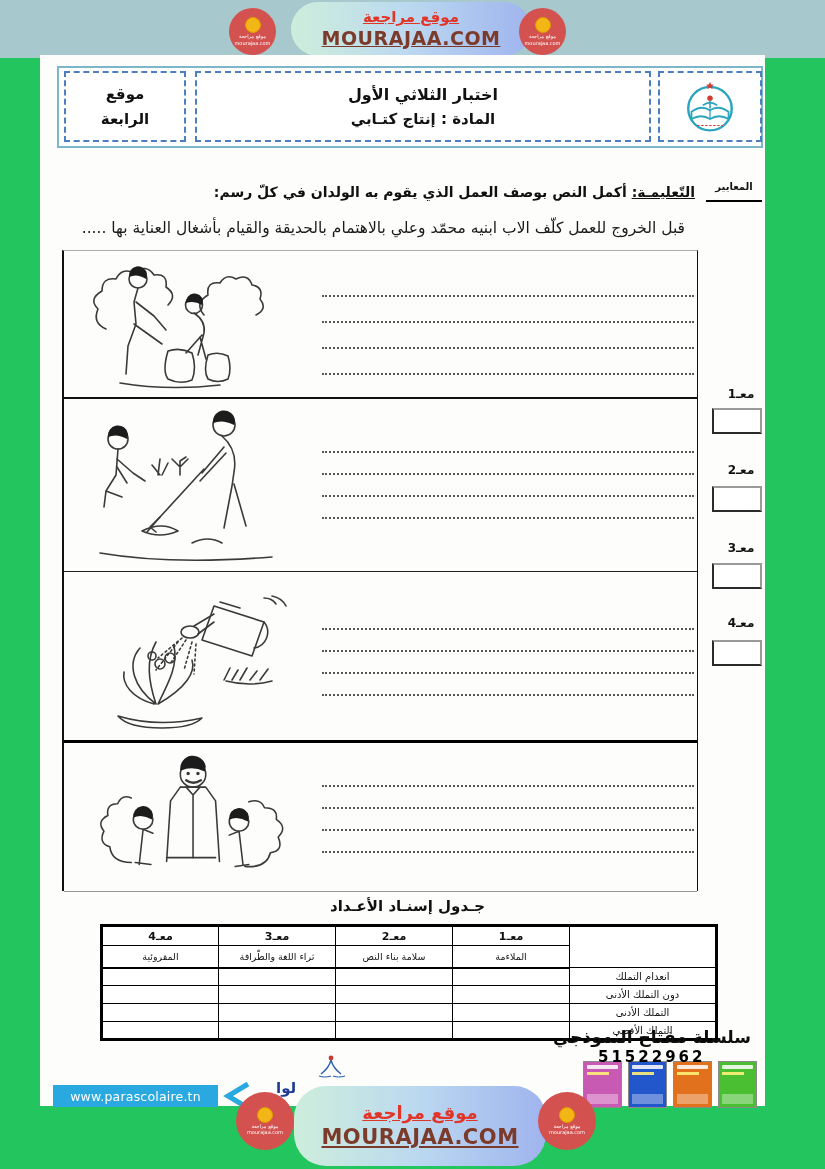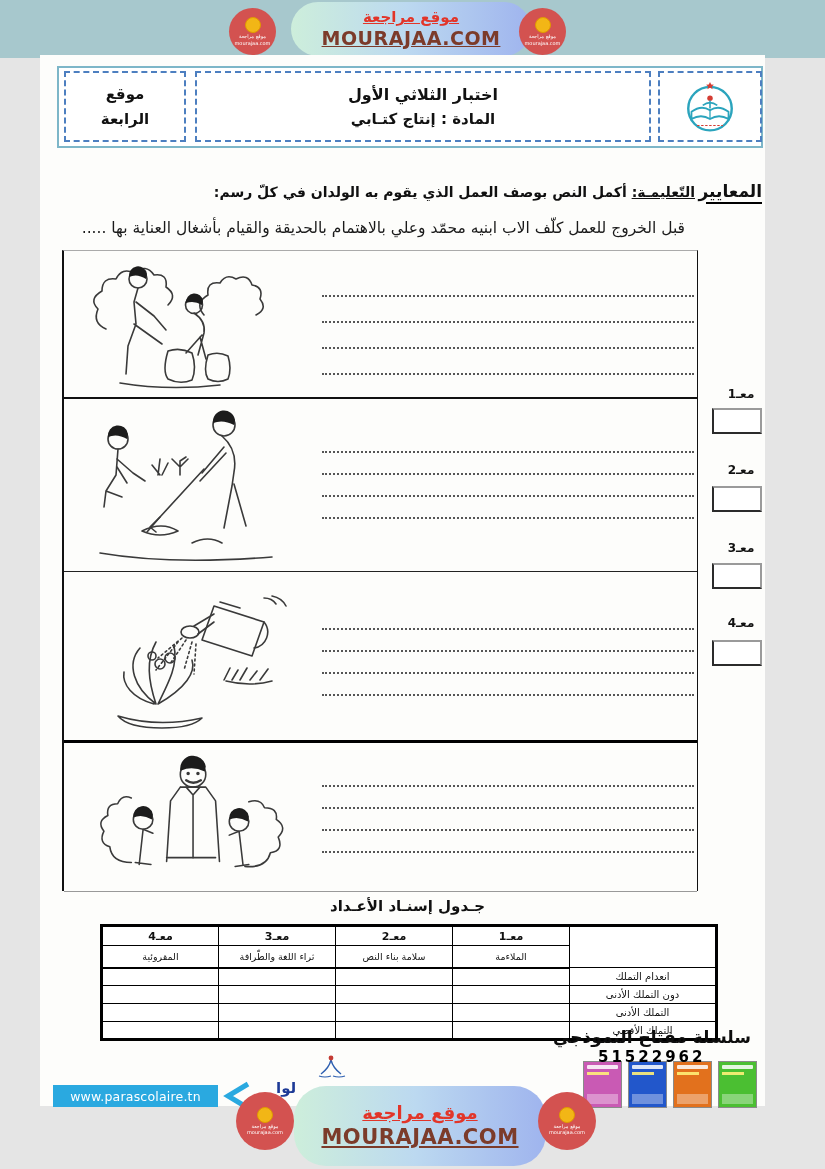--- a/index.html
+++ b/index.html
@@ -1,17 +1,17 @@
 <!DOCTYPE html>
 <html lang="ar"><head>
 <meta charset="utf-8">
 <style>
   * { margin:0; padding:0; box-sizing:border-box; }
   body { font-family:"DejaVu Sans","Liberation Sans",sans-serif; }
-  .page { position:relative; width:825px; height:1169px; background:#e5e5e5; overflow:hidden; }
+  .page { position:relative; width:825px; height:1169px; background:#22c55e; overflow:hidden; }
 
   
   .top-strip { position:absolute; left:0; top:0; width:825px; height:58px; background:#a7c8cd; }
   .pill { position:absolute; border-radius:32px; background:linear-gradient(90deg,#cdeedb 0%,#bcd9f0 48%,#9fb4ee 100%);
           display:flex; flex-direction:column; align-items:center; justify-content:center; }
   .pill-top { left:291; top:2px; width:240px; height:54px; left:291px; }
   .site-ar { color:#e23529; font-weight:bold; font-size:15px; text-decoration:underline; direction:rtl; line-height:1.25; }
   .site-en { color:#7c3b2a; font-weight:bold; font-size:19px; text-decoration:underline; letter-spacing:.5px; line-height:1.2; }
   .badge { position:absolute; border-radius:50%; background:#d35250; display:flex; flex-direction:column; align-items:center; justify-content:center; z-index:6; }
   .badge .yc { width:16px; height:16px; border-radius:50%; background:#f2b616; border:1px solid #e09a00; }
@@ -31,22 +31,22 @@
   .hdr-outer { position:absolute; left:57px; top:66px; width:706px; height:82px; border:2px solid #7db6c8; background:#fff; }
   .dash-box { position:absolute; border:2px dashed #4d7fc0; display:flex; flex-direction:column; align-items:center; justify-content:center; direction:rtl; }
   .year-box { left:64px; top:71px; width:122px; height:71px; gap:7px; }
   .year-box div { font-weight:bold; font-size:15px; color:#111; }
   .main-box { left:195px; top:71px; width:456px; height:71px; gap:6px; }
   .exam-title { font-weight:bold; font-size:16px; color:#111; }
   .subject-line { font-weight:bold; font-size:15px; color:#111; }
   .logo-box { left:658px; top:71px; width:104px; height:71px; }
 
   
-  .criteria-head { position:absolute; left:706px; top:181px; width:56px; text-align:center; font-weight:bold; font-size:17px;
-                   color:#111; border-bottom:2px solid #000; padding-bottom:1px; direction:rtl; }
+  .criteria-head { position:absolute; left:706px; top:181px; width:56px; text-align:center; font-weight:bold; font-size:10px;
+                   color:#111; border-bottom:2px solid #000; padding-bottom:8px; direction:rtl; }
   .instruction { position:absolute; right:130px; top:184px; direction:rtl; font-size:14px; font-weight:bold; color:#101010; white-space:nowrap; }
   .instruction .ilabel { text-decoration:underline; }
   .intro { position:absolute; right:140px; top:219px; direction:rtl; font-size:15.5px; font-weight:400; color:#1a1a1a; white-space:nowrap; }
 
   
   .frame { position:absolute; left:62px; top:250px; width:636px; height:641px;
            border-left:2px solid #111; border-right:1.5px solid #111; border-top:1px solid #aaa; }
   .row { position:relative; width:100%; }
   .row1 { height:148px; border-bottom:2px solid #111; }
   .row2 { height:173px; border-bottom:1.5px solid #222; }

